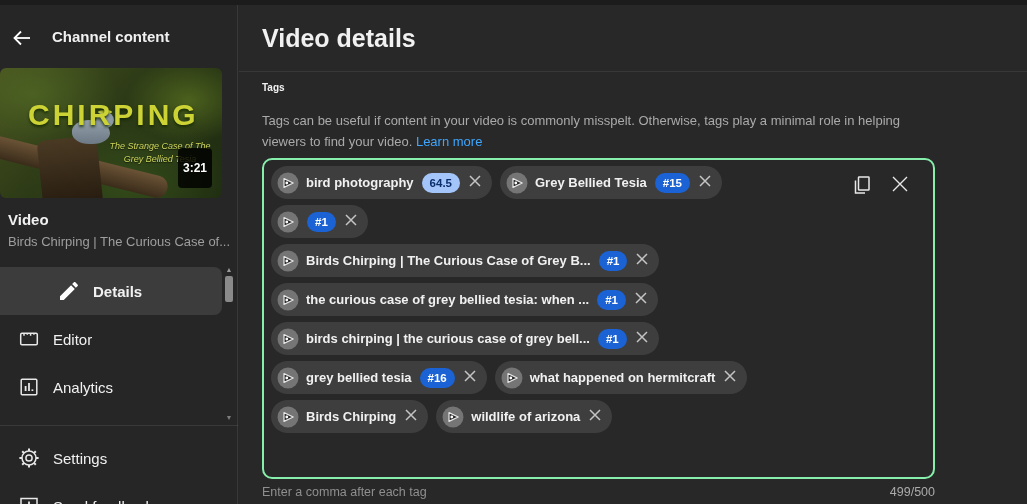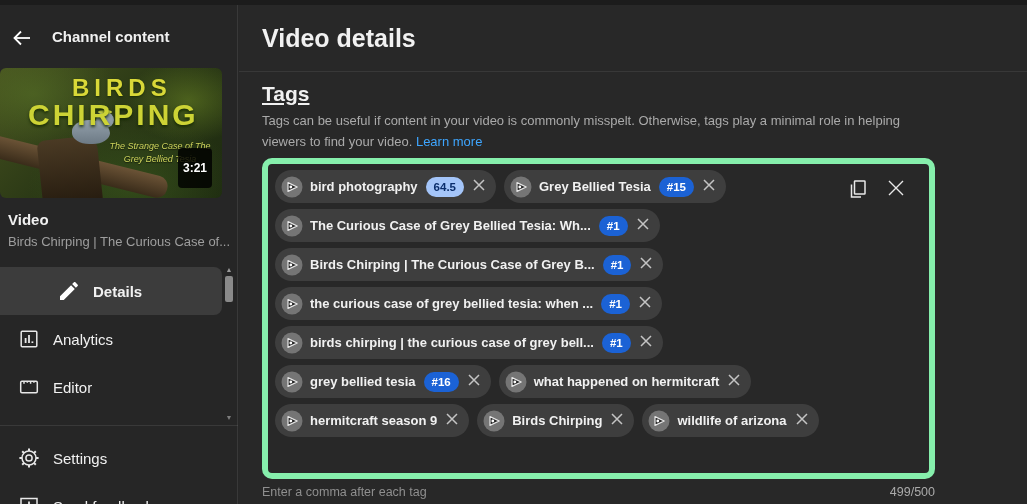--- a/index.html
+++ b/index.html
@@ -49,25 +49,25 @@
   .menu2 { position:absolute; left:0; top:434px; width:238px; }
 
   .sb-scroll-up   { position:absolute; left:222px; top:266px; width:14px; text-align:center; font-size:7px; color:#9a9a9a; }
   .sb-scroll-thumb{ position:absolute; left:225px; top:276px; width:8px; height:26px; background:#8a8a8a; border-radius:2px; cursor:pointer; }
   .sb-scroll-down { position:absolute; left:222px; top:414px; width:14px; text-align:center; font-size:7px; color:#7d7d7d; }
 
   
   .main { position:absolute; left:239px; top:0; width:788px; height:504px; background:#282828; }
   .page-title { position:absolute; left:23px; top:24px; font-size:25px; font-weight:700; color:#f1f1f1; }
   .main-divider { position:absolute; left:0; top:71px; width:788px; height:1px; background:rgba(255,255,255,0.08); }
-  .tags-heading { position:absolute; left:23px; top:82px; font-size:21px; font-weight:700;text-decoration:underline; }
+  .tags-heading { position:absolute; left:23px; top:82px; font-size:10px; font-weight:700; }
   .tags-desc { position:absolute; left:23px; top:110px; width:668px; font-size:13px; line-height:21px; color:#aaaaaa; }
   .learn-more { color:var(--link, #3ea6ff); cursor:pointer; text-decoration:none; }
 
-  .tag-box { position:absolute; left:23px; top:158px; width:673px; height:321px; border:6px solid #86efac; border-radius:10px; padding:6px 7px; cursor:text; }
+  .tag-box { position:absolute; left:23px; top:158px; width:673px; height:321px; border:2px solid #86efac; border-radius:10px; padding:6px 7px; cursor:text; }
   .tag-rows { display:flex; flex-direction:column; gap:6px; }
   .tag-row { display:flex; gap:8px; }
   .chip { display:inline-flex; align-items:center; height:33px; background:#3e3e3e; border-radius:17px; padding:0 9px 0 6px; flex:none; }
   .chip-icon { width:22px; height:22px; flex:none; }
   .chip-label { margin-left:7px; font-size:13px; font-weight:700; color:#f1f1f1; white-space:nowrap; }
   .chip-badge { margin-left:8px; height:20px; line-height:20px; padding:0 8px; border-radius:10px; font-size:11.5px; font-weight:700; white-space:nowrap; }
   .chip-badge.rank  { background:var(--rank-bg,#1b62d5); color:#ffffff; }
   .chip-badge.score { background:var(--score-bg,#a4c5f9); color:var(--score-text,#0a2d6b); }
   .chip-close { margin-left:7px; width:16px; height:16px; background:none; border:none; padding:0; cursor:pointer; display:flex; align-items:center; justify-content:center; }
 
@@ -95,60 +95,59 @@
     </button>
     <div class="sb-title">Channel content</div>
   </div>
 
   <div class="thumb">
     <div class="branch1"></div>
     <div class="branch2"></div>
     <div class="bird-body"></div>
     <div class="bird-head"></div>
     <div class="bird-crown"></div>
-    <div class="thumb-title1">BIRDS</div>
     <div class="thumb-title2">CHIRPING</div>
     <div class="thumb-script">
       <span>The Strange Case of The</span><br>
       <span>Grey Bellied Tesia</span>
     </div>
     <div class="duration">3:21</div>
   </div>
 
   <div class="sb-video-label">Video</div>
   <div class="sb-video-title">Birds Chirping | The Curious Case of...</div>
 
   <div class="menu">
     <div class="menu-item selected">
       <span class="mi-icon">
         <svg width="24" height="24" viewBox="0 0 24 24">
           <path fill="#ffffff" d="M3 17.25V21h3.75L17.81 9.94l-3.75-3.75L3 17.25zM20.71 7.04c.39-.39.39-1.02 0-1.41l-2.34-2.34c-.39-.39-1.02-.39-1.41 0l-1.83 1.83 3.75 3.75 1.83-1.83z"></path>
         </svg>
       </span>
       <span class="mi-label">Details</span>
+    </div>
+    <div class="menu-item">
+      <span class="mi-icon">
+        <svg width="24" height="24" viewBox="0 0 24 24" fill="none" stroke="#e8e8e8" stroke-width="1.5">
+          <rect x="3.7" y="6.2" width="16.6" height="11.6" rx="1.2"></rect>
+          <path d="M7 6.2v2.6M10.3 6.2v1.6M13.6 6.2v2.6M16.9 6.2v1.6"></path>
+        </svg>
+      </span>
+      <span class="mi-label">Editor</span>
     </div>
     <div class="menu-item">
       <span class="mi-icon">
         <svg width="24" height="24" viewBox="0 0 24 24" fill="none" stroke="#e8e8e8">
           <rect x="4.2" y="4.2" width="15.6" height="15.6" rx="1" stroke-width="1.5"></rect>
           <path d="M8.6 16v-5" stroke-width="1.8"></path>
             <path d="M12 16V8" stroke-width="1.8"></path>
             <path d="M15.4 16v-1.6" stroke-width="1.8"></path>
         </svg>
       </span>
       <span class="mi-label">Analytics</span>
-    </div>
-    <div class="menu-item">
-      <span class="mi-icon">
-        <svg width="24" height="24" viewBox="0 0 24 24" fill="none" stroke="#e8e8e8" stroke-width="1.5">
-          <rect x="3.7" y="6.2" width="16.6" height="11.6" rx="1.2"></rect>
-          <path d="M7 6.2v2.6M10.3 6.2v1.6M13.6 6.2v2.6M16.9 6.2v1.6"></path>
-        </svg>
-      </span>
-      <span class="mi-label">Editor</span>
     </div>
   </div>
 
   <div class="menu-divider"></div>
 
   <div class="menu2">
     <div class="menu-item">
       <span class="mi-icon">
         <svg width="24" height="24" viewBox="0 0 24 24" fill="none" stroke="#e8e8e8">
           <circle cx="12" cy="12" r="3.1" stroke-width="1.5"></circle>
@@ -218,21 +217,20 @@
             </button>
           </div>
         </div>
         <div class="tag-row">
           <div class="chip">
             <span class="chip-icon"><svg width="22" height="22" viewBox="0 0 22 22">
                 <circle cx="11" cy="11" r="10.5" fill="#757575"></circle>
                 <path d="M7 6.6 L16.2 11 L7 15.4 Z" fill="#262626" stroke="#e8e8e8" stroke-width="1.2" stroke-linejoin="round"></path>
                 <circle cx="9.8" cy="11" r="1.4" fill="#ffffff"></circle>
               </svg></span>
-            <span class="chip-label">The Curious Case of Grey Bellied Tesia: Wh...</span>
             <span class="chip-badge rank">#1</span>
             <button class="chip-close">
               <span><svg width="14" height="14" viewBox="0 0 14 14" stroke="#c4c4c4" stroke-width="1.5">
                   <path d="M2 2l10 10M12 2L2 12"></path>
                 </svg></span>
             </button>
           </div>
         </div>
         <div class="tag-row">
           <div class="chip">
@@ -305,33 +303,20 @@
               </svg></span>
             <span class="chip-label">what happened on hermitcraft</span>
             <button class="chip-close">
               <span><svg width="14" height="14" viewBox="0 0 14 14" stroke="#c4c4c4" stroke-width="1.5">
                   <path d="M2 2l10 10M12 2L2 12"></path>
                 </svg></span>
             </button>
           </div>
         </div>
         <div class="tag-row">
-          <div class="chip">
-            <span class="chip-icon"><svg width="22" height="22" viewBox="0 0 22 22">
-                <circle cx="11" cy="11" r="10.5" fill="#757575"></circle>
-                <path d="M7 6.6 L16.2 11 L7 15.4 Z" fill="#262626" stroke="#e8e8e8" stroke-width="1.2" stroke-linejoin="round"></path>
-                <circle cx="9.8" cy="11" r="1.4" fill="#ffffff"></circle>
-              </svg></span>
-            <span class="chip-label">hermitcraft season 9</span>
-            <button class="chip-close">
-              <span><svg width="14" height="14" viewBox="0 0 14 14" stroke="#c4c4c4" stroke-width="1.5">
-                  <path d="M2 2l10 10M12 2L2 12"></path>
-                </svg></span>
-            </button>
-          </div>
           <div class="chip">
             <span class="chip-icon"><svg width="22" height="22" viewBox="0 0 22 22">
                 <circle cx="11" cy="11" r="10.5" fill="#757575"></circle>
                 <path d="M7 6.6 L16.2 11 L7 15.4 Z" fill="#262626" stroke="#e8e8e8" stroke-width="1.2" stroke-linejoin="round"></path>
                 <circle cx="9.8" cy="11" r="1.4" fill="#ffffff"></circle>
               </svg></span>
             <span class="chip-label">Birds Chirping</span>
             <button class="chip-close">
               <span><svg width="14" height="14" viewBox="0 0 14 14" stroke="#c4c4c4" stroke-width="1.5">
                   <path d="M2 2l10 10M12 2L2 12"></path>

